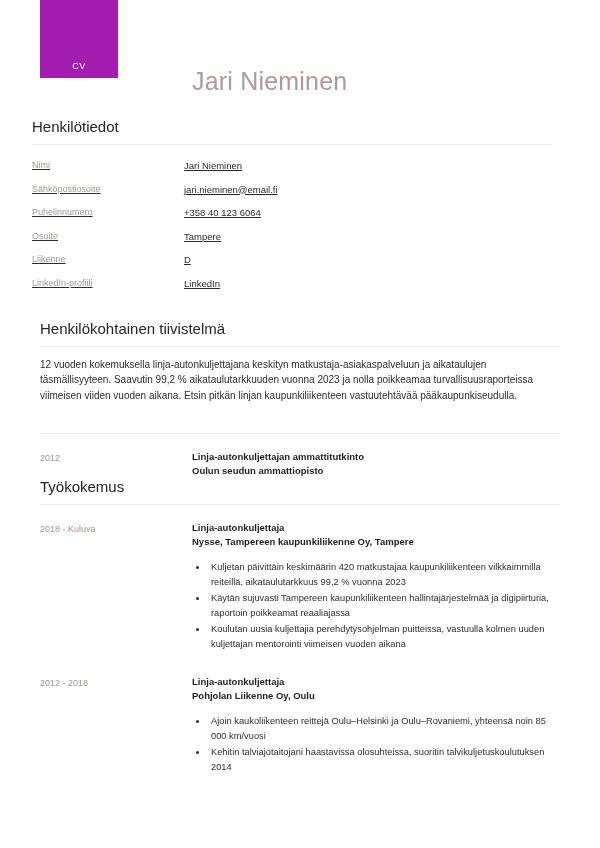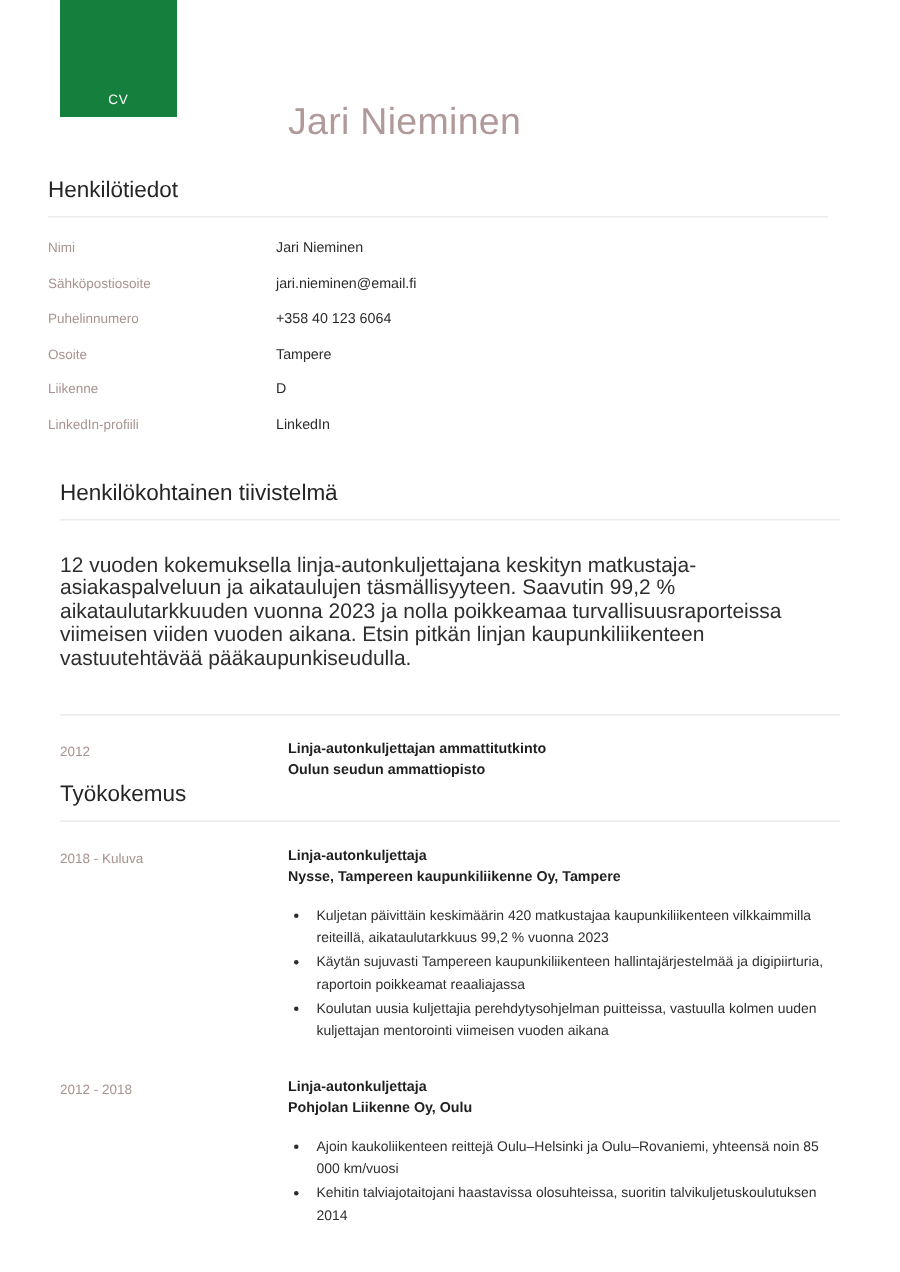--- a/index.html
+++ b/index.html
@@ -28,21 +28,21 @@
   .header {
     height: 100px;
     position: relative;
   }
   .cv-block {
     position: absolute;
     left: 40px;
     top: 0;
     width: 78px;
     height: 78px;
-    background: #15803d;
+    background: #a21caf;
     display: flex;
     align-items: flex-end;
     justify-content: center;
     padding-bottom: 7px;
     box-sizing: border-box;
   }
   .cv-block-label {
     color: #ffffff;
     font-size: 9px;
     letter-spacing: 0.5px;
@@ -82,38 +82,39 @@
   .sec-experience { }
 
   
   .info-list {
     margin-top: 14px;
   }
   .info-row {
     display: flex;
     align-items: flex-end;
     margin-bottom: 10.5px;
+    text-decoration: underline;
   }
   .info-label {
     width: 152px;
     flex: 0 0 152px;
     font-size: 9px;
     color: #a89490;
     line-height: 13px;
   }
   .info-value {
     font-size: 9.5px;
     color: #2b2b2b;
     line-height: 13px;
   }
 
   
   .summary-text {
-    margin-top: 22px;
-    font-size: 14px;
+    margin-top: 10px;
+    font-size: 10px;
     line-height: 15.5px;
     color: #2e2e2e;
     text-align: left;
   }
 
   
   .entry {
     display: flex;
     margin-top: 16px;
   }

